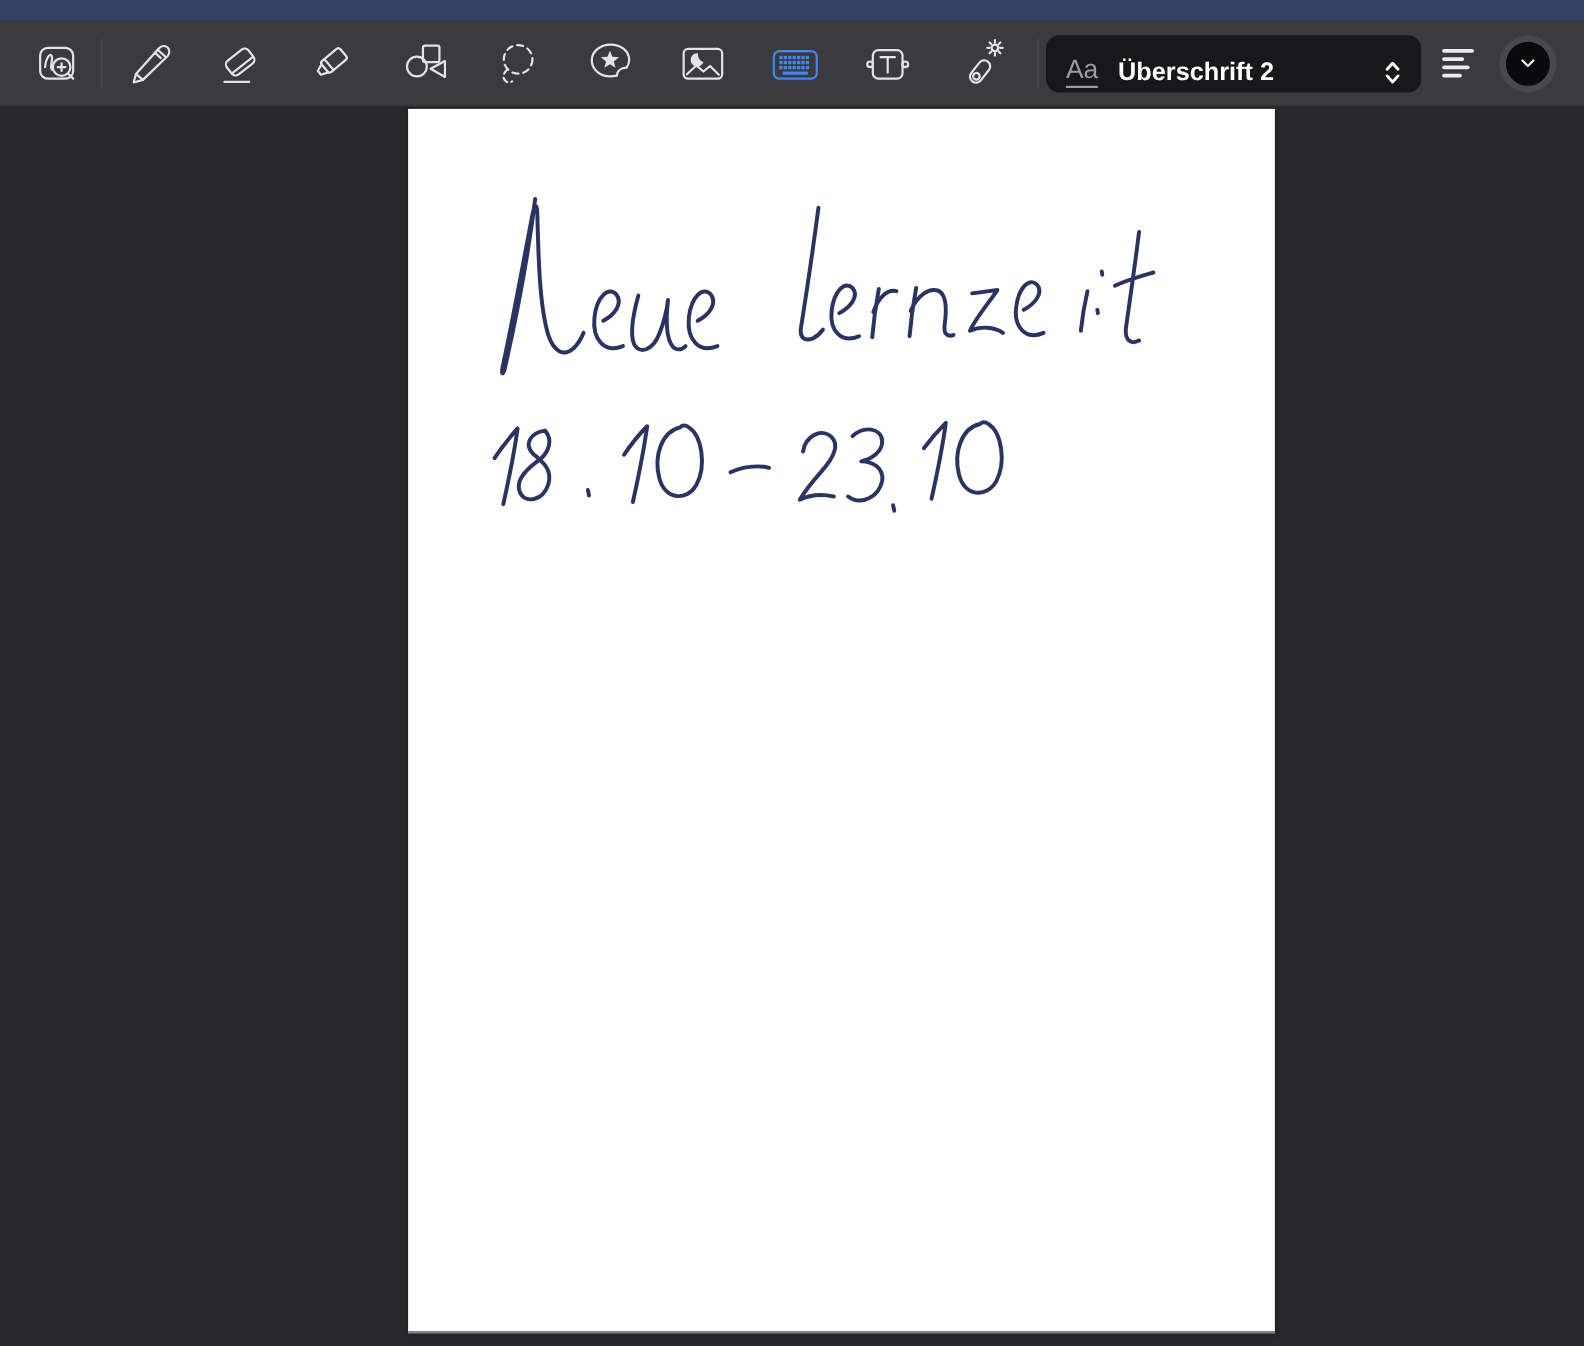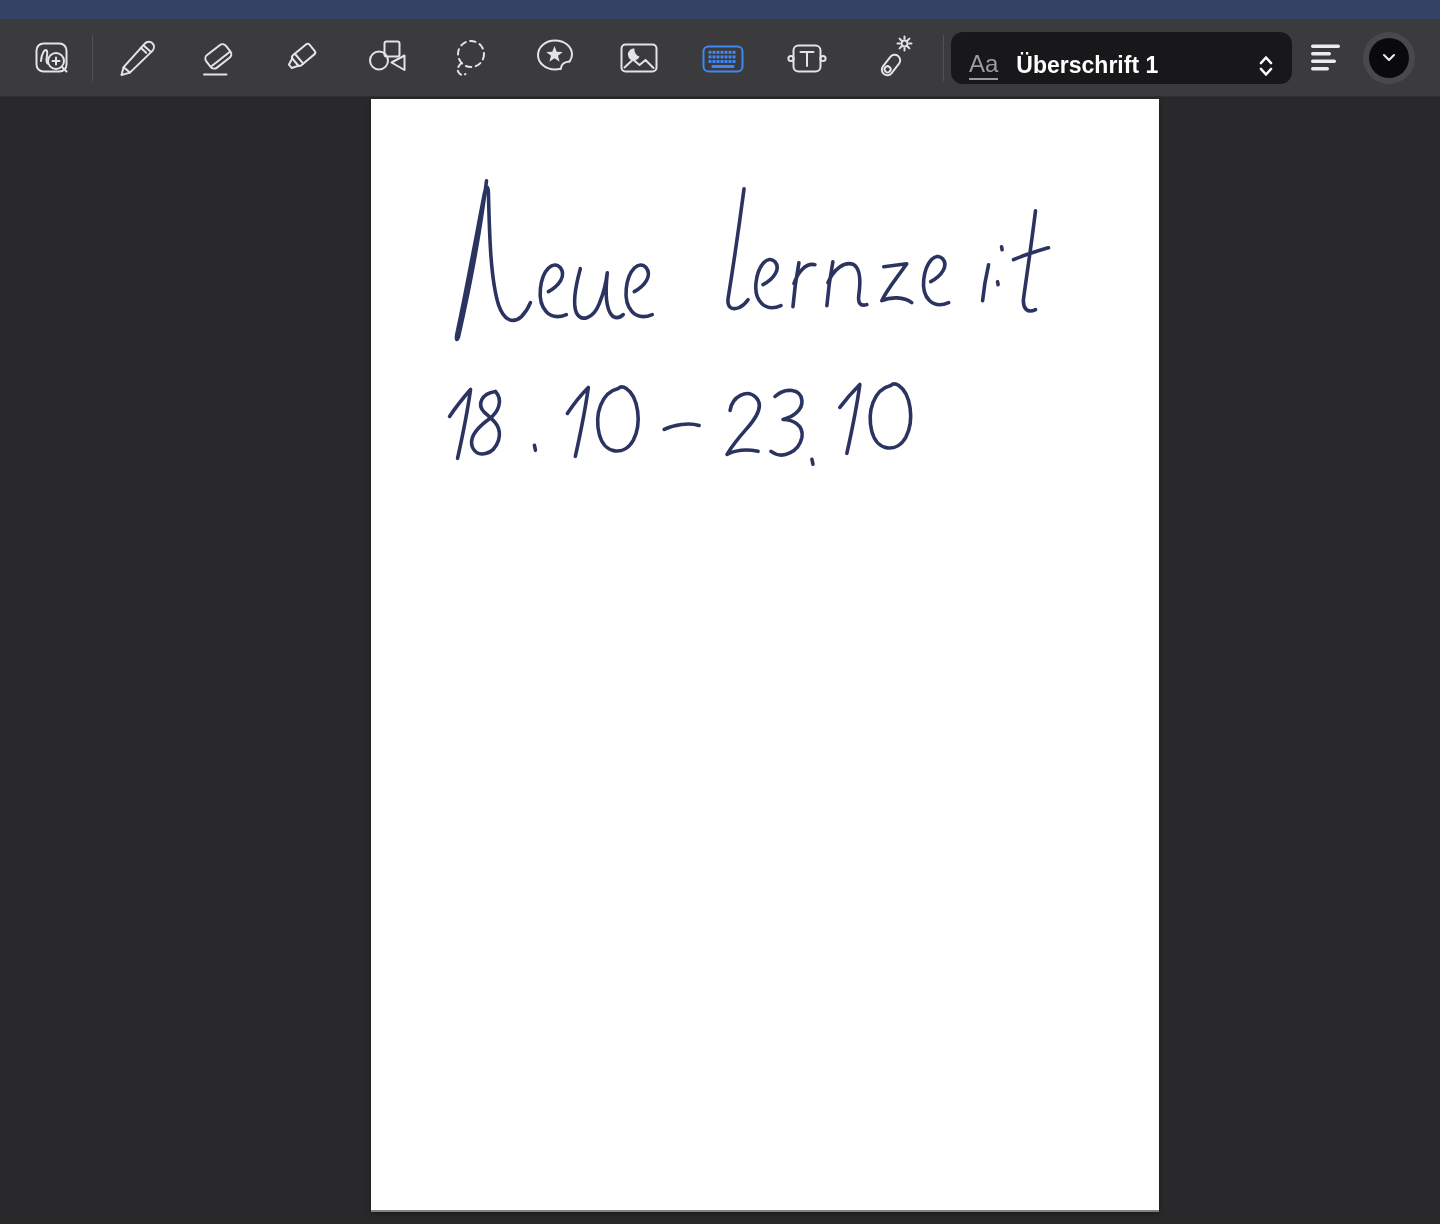--- a/index.html
+++ b/index.html
@@ -213,21 +213,21 @@
       </g>
       <circle class="icon-stroke" cx="37.5" cy="9.5" r="3" stroke-width="1.8"></circle>
       <path class="icon-stroke" stroke-width="1.8" d="M 37.5,2.5 V 4.8 M 37.5,14.2 V 16.5 M 30.5,9.5 H 32.8 M 42.2,9.5 H 44.5 M 32.6,4.6 L 34.2,6.2 M 40.8,12.8 L 42.4,14.4 M 42.4,4.6 L 40.8,6.2 M 34.2,12.8 L 32.6,14.4"></path>
     </svg>
   </button>
 
   <div class="separator sep2"></div>
 
   <button class="style-pill">
     <span class="aa-label">Aa</span>
-    <span class="style-value">Überschrift 1</span>
+    <span class="style-value">Überschrift 2</span>
     <svg class="pill-chevrons" width="20" height="30" viewBox="0 0 20 30">
       <path d="M 5,12 L 10,6.5 L 15,12 M 5,18 L 10,23.5 L 15,18" stroke="#ffffff" stroke-width="2.6" fill="none" stroke-linecap="round" stroke-linejoin="round"></path>
     </svg>
   </button>
 
   <button class="align-btn">
     <svg width="40" height="40" viewBox="0 0 40 40">
       <g fill="#ececee">
         <rect x="5" y="6.5" width="29" height="3.4" rx="1.7"></rect>
         <rect x="5" y="14" width="20" height="3.4" rx="1.7"></rect>

